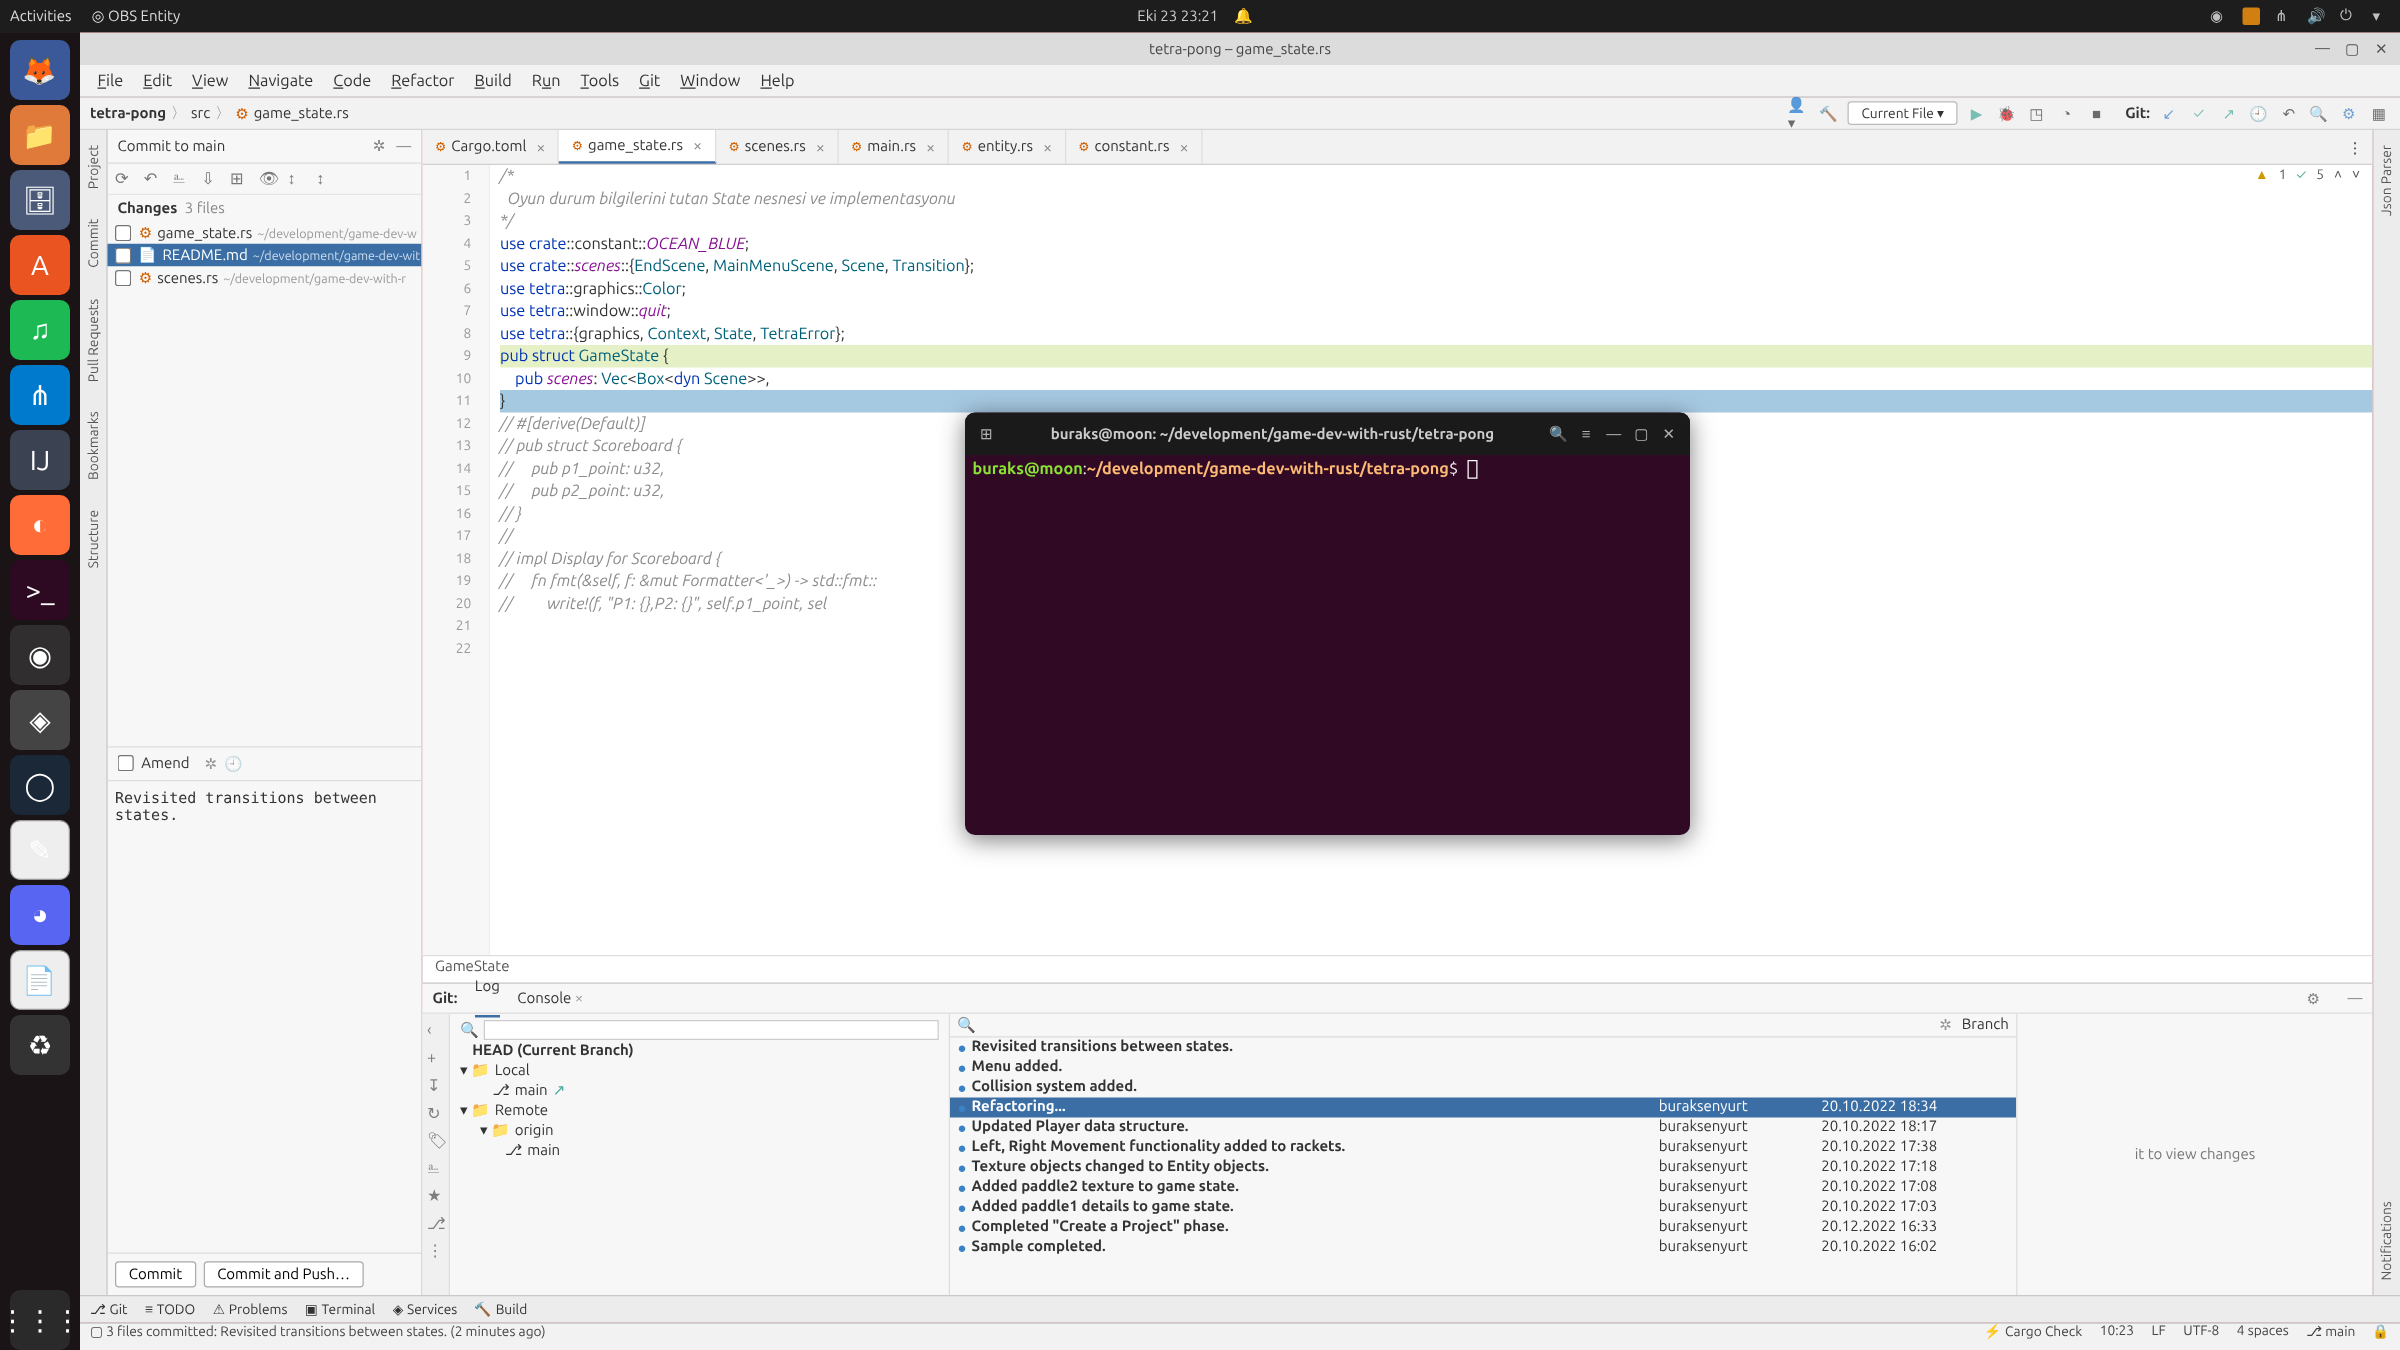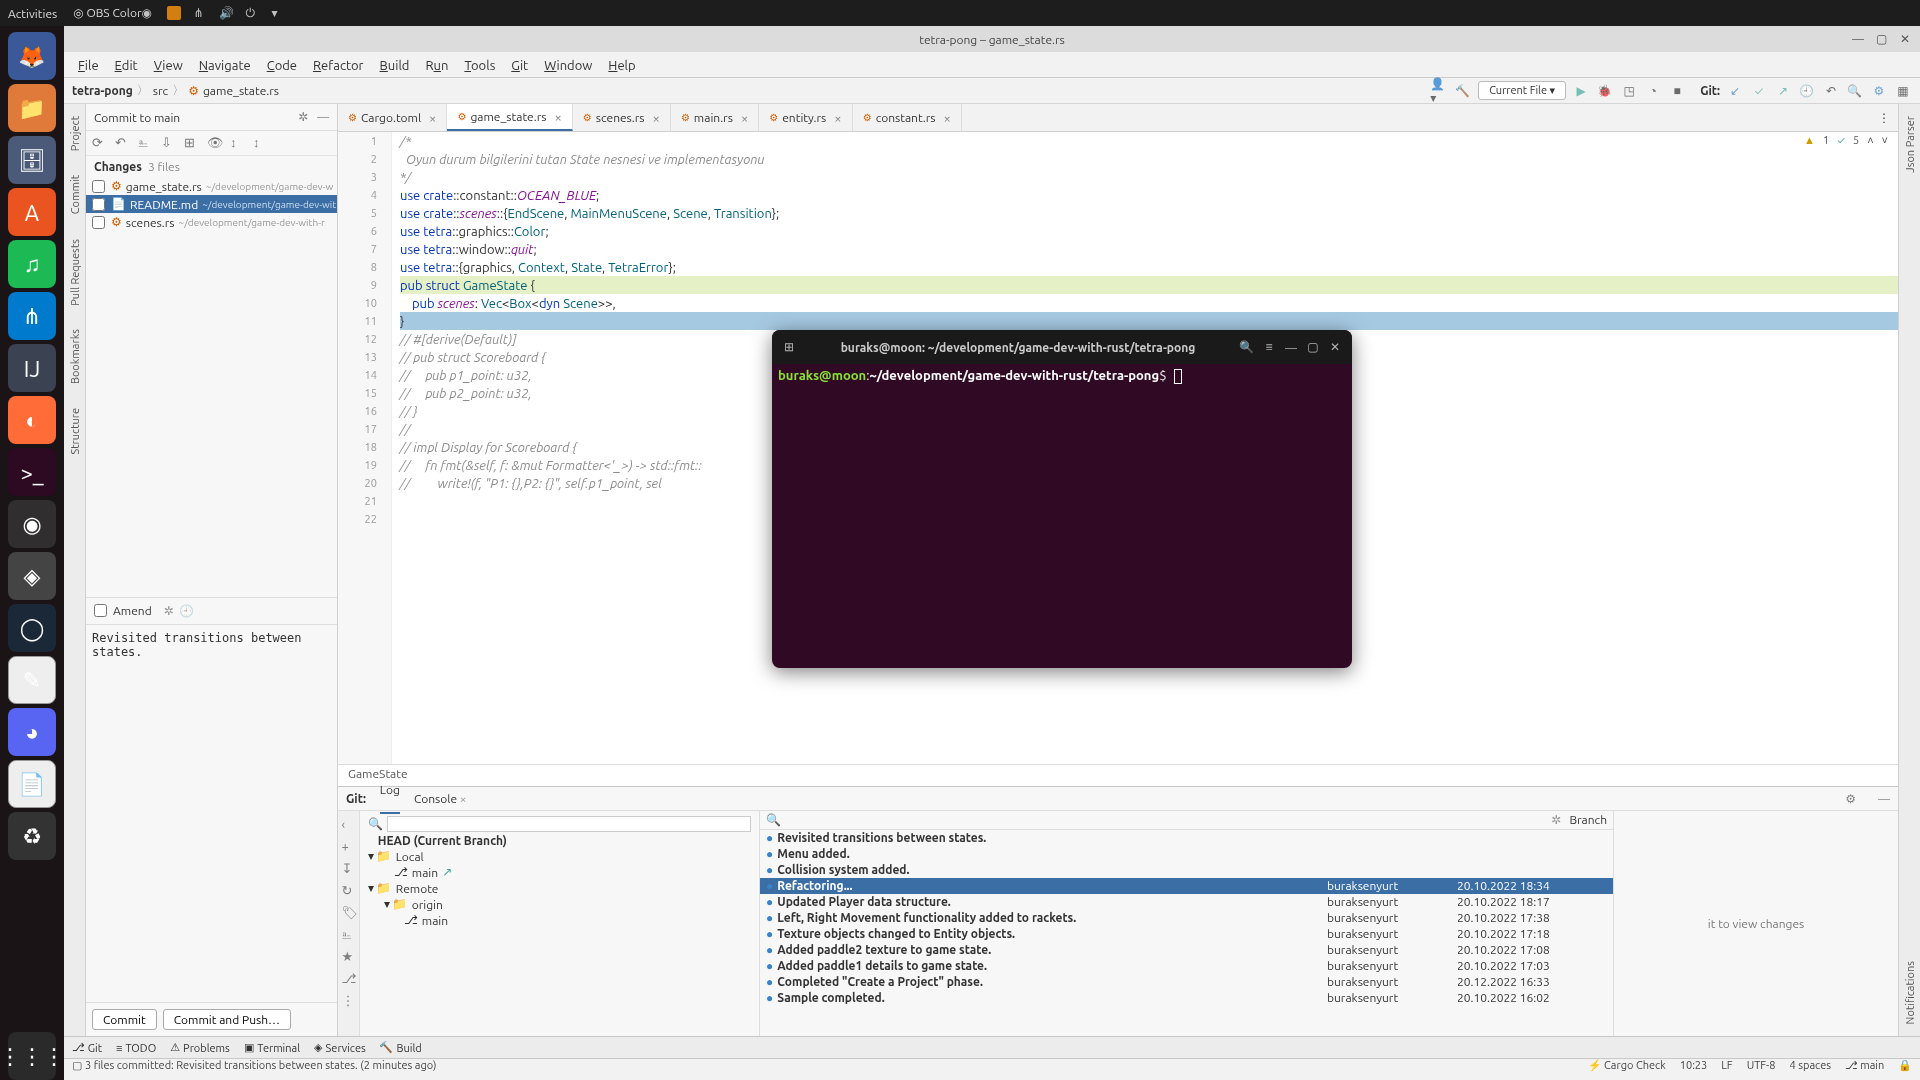--- a/index.html
+++ b/index.html
@@ -110,30 +110,34 @@
 .statusbar { height: 22px; border-top: 1px solid #c8c8c8; background: #f2f2f2; display: flex; align-items: flex-start; padding: 0 8px; font-size: 11px; justify-content: space-between; color: #444; }
 .statusbar .right { display: flex; gap: 14px; }
 
 
 .termwin { position: absolute; left: 772px; top: 330px; width: 580px; height: 338px; background: #300a24; border-radius: 8px; box-shadow: 0 4px 20px rgba(0,0,0,0.5); display: flex; flex-direction: column; overflow: hidden; }
 .termwin .thead { height: 34px; background: #1a1a1a; display: flex; align-items: center; color: #ccc; font-size: 12px; padding: 0 6px; }
 .termwin .thead .ttl { flex: 1; text-align: center; font-weight: bold; }
 .termwin .thead .tbtn2 { width: 22px; height: 22px; display: flex; align-items: center; justify-content: center; cursor: pointer; opacity: 0.85; }
 .termwin .tbody { flex: 1; padding: 4px 6px; font-family: monospace; font-size: 13px; color: #eee; }
 .termwin .prompt .user { color: #8ae234; font-weight: bold; }
-.termwin .prompt .path { color: #ffffff; font-weight: bold; }
+.termwin .prompt .path { color: #fdba74; font-weight: bold; }
 .termwin .cursor { display: inline-block; width: 8px; height: 15px; border: 1px solid #fff; vertical-align: middle; }
 </style>
 </head>
 <body>
 
 <div class="topbar">
   <div class="left">
     <span>Activities</span>
-    <span>◎ <span>OBS Color</span></span>
+    <span>◎ <span>OBS Entity</span></span>
+  </div>
+  <div class="center">
+    <span>Eki 23  23:21</span>
+    <span style="margin-left:10px;">🔔</span>
   </div>
   <div class="right">
     <span class="tray-icon">◉</span>
     <span class="tray-icon" style="background:#f29111;width:14px;height:14px;border-radius:2px;"></span>
     <span class="tray-icon">⋔</span>
     <span class="tray-icon">🔊</span>
     <span class="tray-icon">⏻</span>
     <span class="tray-icon">▾</span>
   </div>
 </div>

